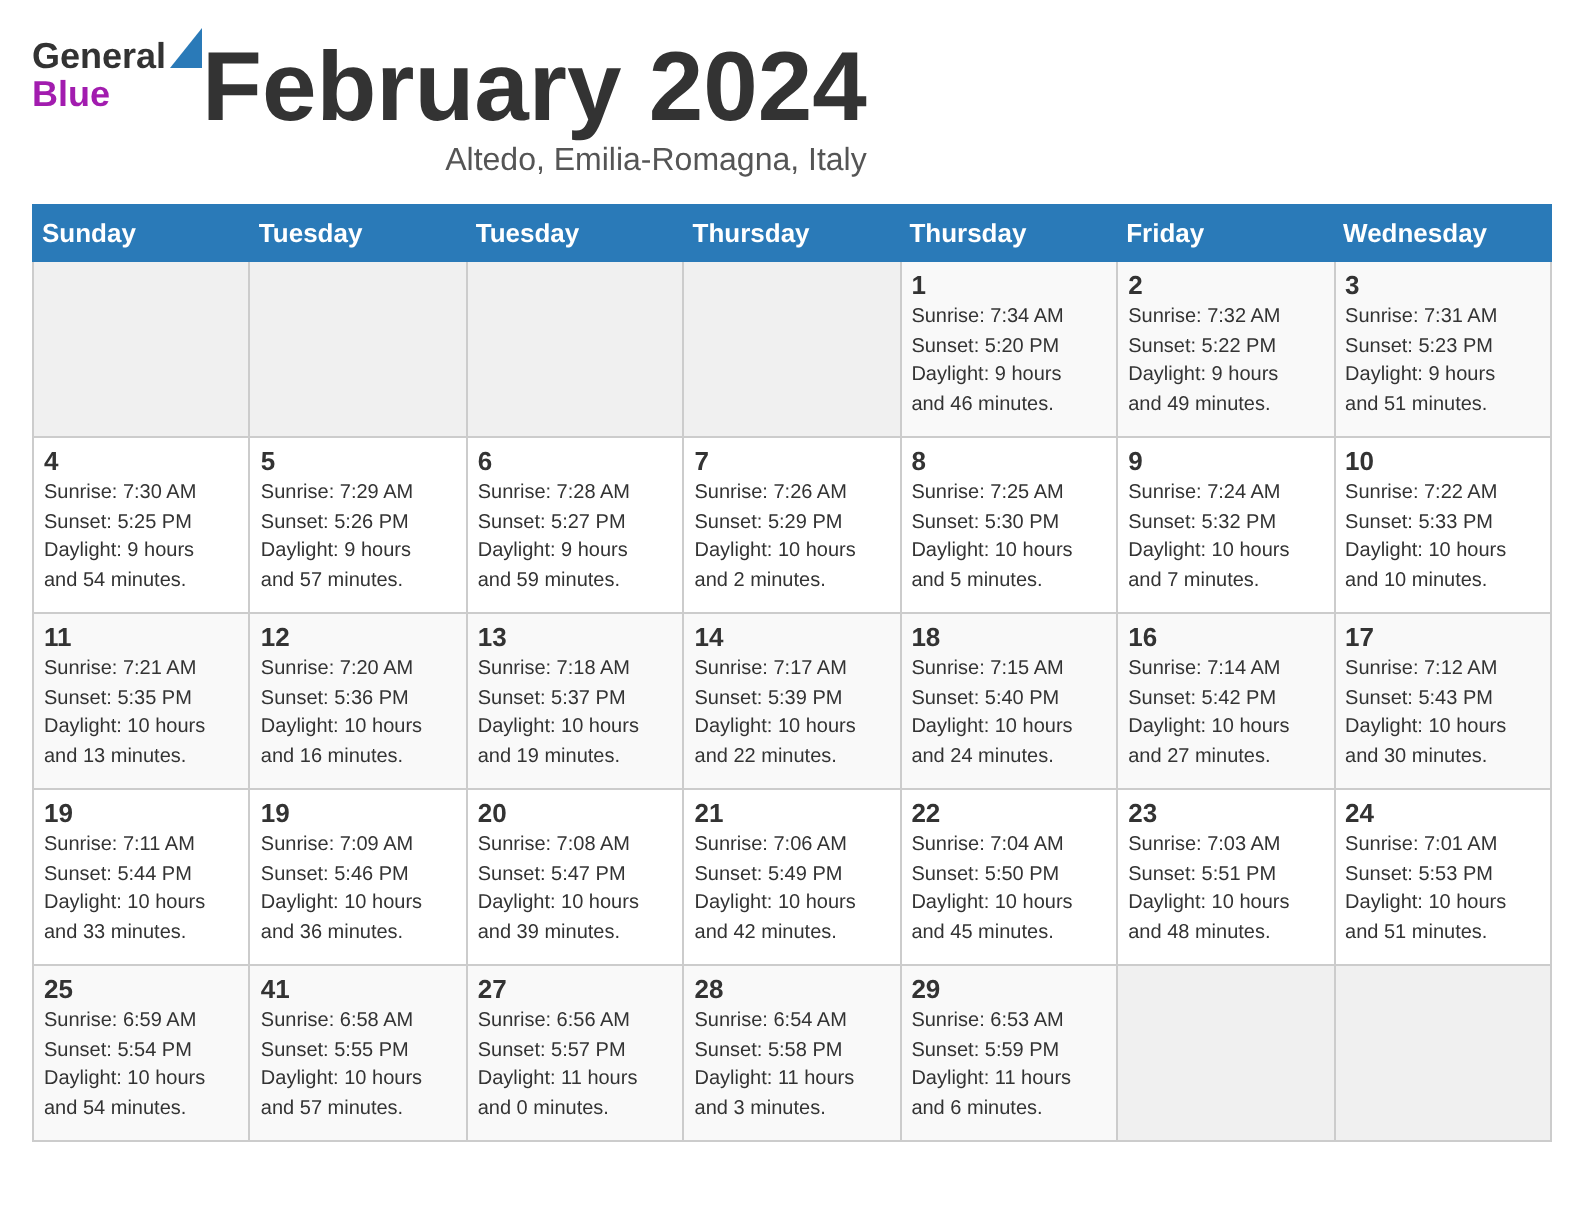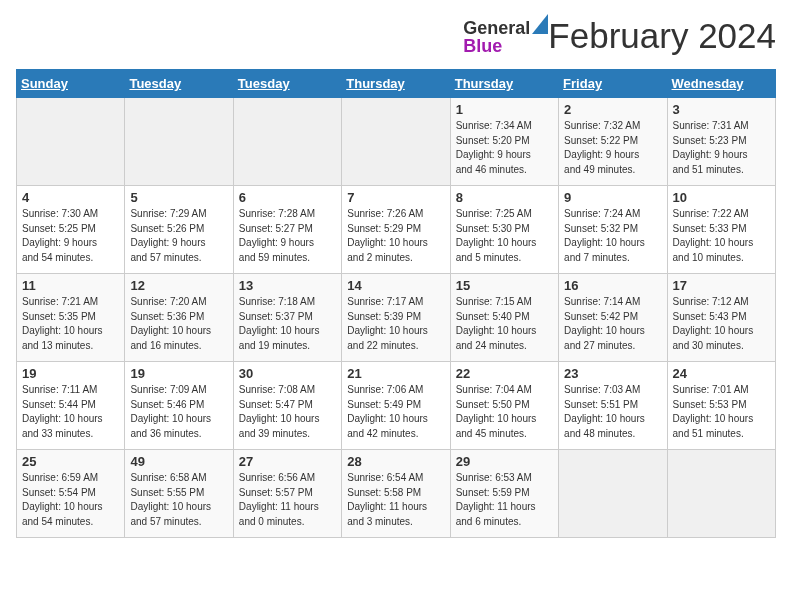--- a/index.html
+++ b/index.html
@@ -5,55 +5,54 @@
     * { margin: 0; padding: 0; box-sizing: border-box; }
     body {
       font-family: Arial, sans-serif;
       background: #fff;
       width: 792px;
       min-height: 612px;
       padding: 16px;
     }
     .header-area {
       display: flex;
-      justify-content: flex-end;
+      justify-content: flex-start;
       align-items: flex-start;
       margin-bottom: 12px;
     }
     .logo {
       display: flex;
       align-items: center;
       gap: 4px;
     }
     .title-area {
       text-align: right;
     }
     .month-title {
-      font-size: 35px;
-      font-weight: normal;
+      font-size: 49px;
+      font-weight: bold;
       color: #333;
     }
     .location-title {
       font-size: 16px;
       color: #555;
     }
     table {
       width: 100%;
       border-collapse: collapse;
       table-layout: fixed;
     }
     thead tr th {
       background-color: #2a7ab8;
       color: #fff;
       font-size: 13px;
       font-weight: bold;
       padding: 6px 4px;
       text-align: left;
       border: 1px solid #2a7ab8;
-      text-decoration: underline;
     }
     tbody tr td {
       vertical-align: top;
       border: 1px solid #ccc;
       padding: 4px 5px;
       font-size: 10.5px;
       color: #333;
       height: 88px;
       background: #fff;
     }
@@ -87,20 +86,21 @@
           <svg width="16" height="20" viewBox="0 0 16 20">
             <polygon points="0,20 16,20 16,0" fill="#2a7ab8"></polygon>
           </svg>
         </div>
       </div>
       <div style="font-size:18px;font-weight:bold;color:#a21caf;margin-top:-4px;">Blue</div>
     </div>
   </div>
   <div class="title-area">
     <div class="month-title">February 2024</div>
+    <div class="location-title">Altedo, Emilia-Romagna, Italy</div>
   </div>
 </div>
 
 <table>
   <thead>
     <tr id="thead-row">
         <th>Sunday</th>
         <th>Tuesday</th>
         <th>Tuesday</th>
         <th>Thursday</th>
@@ -169,21 +169,21 @@
         </td>
         <td>
           <span class="day-number">13</span>
           <div class="day-info">Sunrise: 7:18 AM<br>Sunset: 5:37 PM<br>Daylight: 10 hours<br>and 19 minutes.</div>
         </td>
         <td>
           <span class="day-number">14</span>
           <div class="day-info">Sunrise: 7:17 AM<br>Sunset: 5:39 PM<br>Daylight: 10 hours<br>and 22 minutes.</div>
         </td>
         <td>
-          <span class="day-number">15</span>
+          <span class="day-number">18</span>
           <div class="day-info">Sunrise: 7:15 AM<br>Sunset: 5:40 PM<br>Daylight: 10 hours<br>and 24 minutes.</div>
         </td>
         <td>
           <span class="day-number">16</span>
           <div class="day-info">Sunrise: 7:14 AM<br>Sunset: 5:42 PM<br>Daylight: 10 hours<br>and 27 minutes.</div>
         </td>
         <td>
           <span class="day-number">17</span>
           <div class="day-info">Sunrise: 7:12 AM<br>Sunset: 5:43 PM<br>Daylight: 10 hours<br>and 30 minutes.</div>
         </td>
@@ -191,21 +191,21 @@
       <tr>
         <td>
           <span class="day-number">19</span>
           <div class="day-info">Sunrise: 7:11 AM<br>Sunset: 5:44 PM<br>Daylight: 10 hours<br>and 33 minutes.</div>
         </td>
         <td>
           <span class="day-number">19</span>
           <div class="day-info">Sunrise: 7:09 AM<br>Sunset: 5:46 PM<br>Daylight: 10 hours<br>and 36 minutes.</div>
         </td>
         <td>
-          <span class="day-number">30</span>
+          <span class="day-number">20</span>
           <div class="day-info">Sunrise: 7:08 AM<br>Sunset: 5:47 PM<br>Daylight: 10 hours<br>and 39 minutes.</div>
         </td>
         <td>
           <span class="day-number">21</span>
           <div class="day-info">Sunrise: 7:06 AM<br>Sunset: 5:49 PM<br>Daylight: 10 hours<br>and 42 minutes.</div>
         </td>
         <td>
           <span class="day-number">22</span>
           <div class="day-info">Sunrise: 7:04 AM<br>Sunset: 5:50 PM<br>Daylight: 10 hours<br>and 45 minutes.</div>
         </td>
@@ -217,21 +217,21 @@
           <span class="day-number">24</span>
           <div class="day-info">Sunrise: 7:01 AM<br>Sunset: 5:53 PM<br>Daylight: 10 hours<br>and 51 minutes.</div>
         </td>
       </tr>
       <tr>
         <td>
           <span class="day-number">25</span>
           <div class="day-info">Sunrise: 6:59 AM<br>Sunset: 5:54 PM<br>Daylight: 10 hours<br>and 54 minutes.</div>
         </td>
         <td>
-          <span class="day-number">49</span>
+          <span class="day-number">41</span>
           <div class="day-info">Sunrise: 6:58 AM<br>Sunset: 5:55 PM<br>Daylight: 10 hours<br>and 57 minutes.</div>
         </td>
         <td>
           <span class="day-number">27</span>
           <div class="day-info">Sunrise: 6:56 AM<br>Sunset: 5:57 PM<br>Daylight: 11 hours<br>and 0 minutes.</div>
         </td>
         <td>
           <span class="day-number">28</span>
           <div class="day-info">Sunrise: 6:54 AM<br>Sunset: 5:58 PM<br>Daylight: 11 hours<br>and 3 minutes.</div>
         </td>

